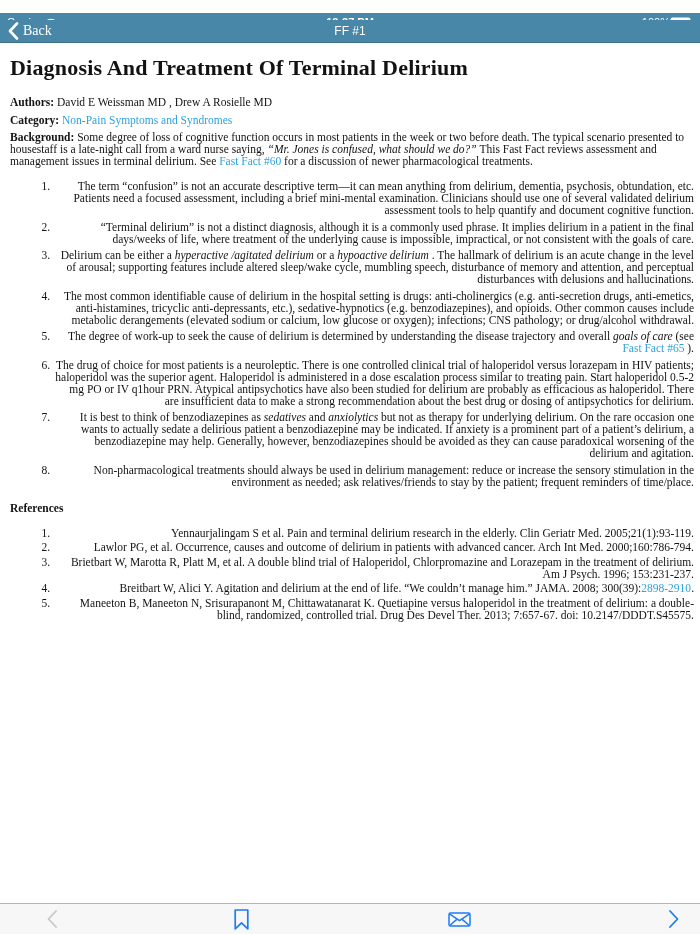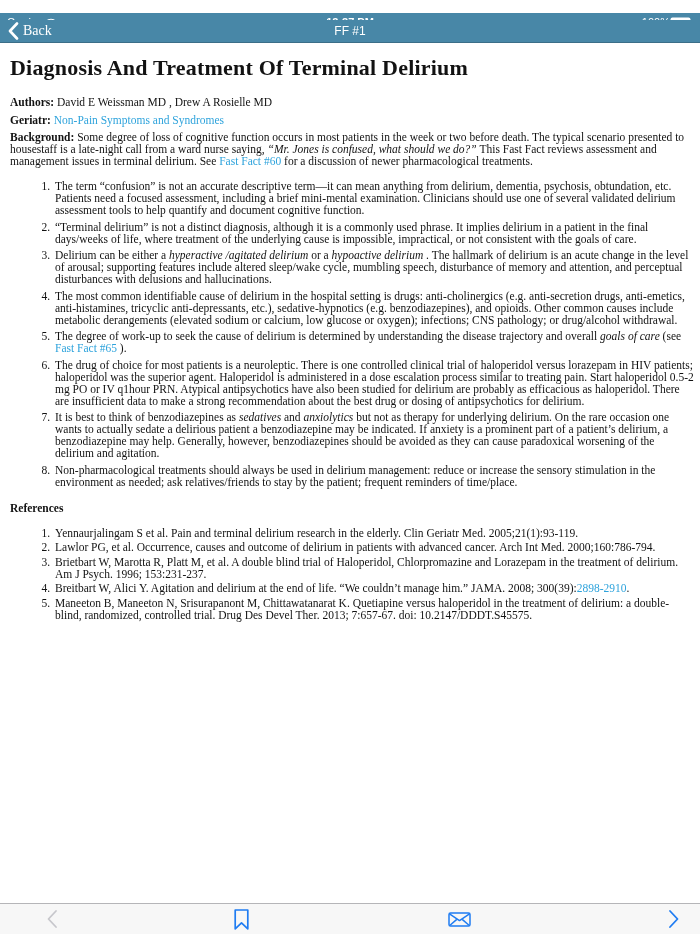--- a/index.html
+++ b/index.html
@@ -44,21 +44,21 @@
   .content{position:absolute; top:44px; left:0; right:0; padding:10px 6px 0 10px; font-size:11.5px; line-height:12px;}
   h1{font-size:22px; line-height:24px; font-weight:bold; margin:2px 0 16px 0; letter-spacing:.2px;}
   .meta{margin:0 0 5.5px 0;}
   .meta b, .body-p b, .section-h{font-weight:bold;}
   .body-p{margin:0 0 6px 0;}
   .section-h{margin:12px 0 0 0;}
   a.link, .rt-link{color:var(--link); text-decoration:none; cursor:pointer;}
   .rt-i{font-style:italic;}
   ol{margin:13px 0 0 0; padding-left:43px;}
   ol.kp{margin-bottom:14px;}
-  ol li{margin-bottom:4.5px; padding-left:2px;}
+  ol li{margin-bottom:4.5px; padding-left:2px;text-align:right;}
   ol.refs li{margin-bottom:2.5px;}
   
   .toolbar{
     position:absolute; left:0; right:0; bottom:0; height:31px;
     background:var(--toolbar-bg); border-top:1px solid var(--toolbar-border);
   }
   .tb-btn{position:absolute; top:0; height:100%; display:flex; align-items:center; justify-content:center;
     background:none; border:none; cursor:pointer; padding:0;}
   .tb-prev{left:40px; width:24px;}
   .tb-bookmark{left:228px; width:26px;}
@@ -97,21 +97,21 @@
       <span>Back</span>
     </button>
     <div class="nav-title">FF #1</div>
   </div>
 
   <div class="content">
     <h1>Diagnosis And Treatment Of Terminal Delirium</h1>
 
     <p class="meta"><b>Authors:</b> <span>David E Weissman MD , Drew A Rosielle MD</span></p>
 
-    <p class="meta"><b>Geriatr:</b> <a class="link">Non-Pain Symptoms and Syndromes</a></p>
+    <p class="meta"><b>Category:</b> <a class="link">Non-Pain Symptoms and Syndromes</a></p>
 
     <p class="body-p"><b>Background:</b> <span><span>Some degree of loss of cognitive function occurs in most patients in the week or two before death.  The typical scenario presented to housestaff is a late-night call from a ward nurse saying, </span><span class="rt-i">“Mr. Jones is confused, what should we do?”</span><span> This Fast Fact reviews assessment and management issues in terminal delirium. See </span><span class="rt-link">Fast Fact #60</span><span> for a discussion of newer pharmacological treatments.</span></span></p>
 
     <ol class="kp">
 
     <li><span>The term “confusion” is not an accurate descriptive term—it can mean anything from delirium, dementia, psychosis, obtundation, etc.  Patients need a focused assessment, including a brief mini-mental examination. Clinicians should use one of several validated delirium assessment tools to help quantify and document cognitive function.</span></li>
         <li><span>“Terminal delirium” is not a distinct diagnosis, although it is a commonly used phrase. It implies delirium in a patient in the final days/weeks of life, where treatment of the underlying cause is impossible, impractical, or not consistent with the goals of care.</span></li>
         <li><span>Delirium can be either a </span><span class="rt-i">hyperactive /agitated delirium</span><span> or a </span><span class="rt-i">hypoactive delirium</span><span> . The hallmark of delirium is an acute change in the level of arousal; supporting features include altered sleep/wake cycle, mumbling speech, disturbance of memory and attention, and perceptual disturbances with delusions and hallucinations.</span></li>
         <li><span>The most common identifiable cause of delirium in the hospital setting is drugs: anti-cholinergics (e.g. anti-secretion drugs, anti-emetics, anti-histamines, tricyclic anti-depressants, etc.), sedative-hypnotics (e.g. benzodiazepines), and opioids.  Other common causes include metabolic derangements (elevated sodium or calcium, low glucose or oxygen); infections; CNS pathology; or drug/alcohol withdrawal.</span></li>
         <li><span>The degree of work-up to seek the cause of delirium is determined by understanding the disease trajectory and overall </span><span class="rt-i">goals of care</span><span> (see </span><span class="rt-link">Fast Fact #65</span><span> ).</span></li>

